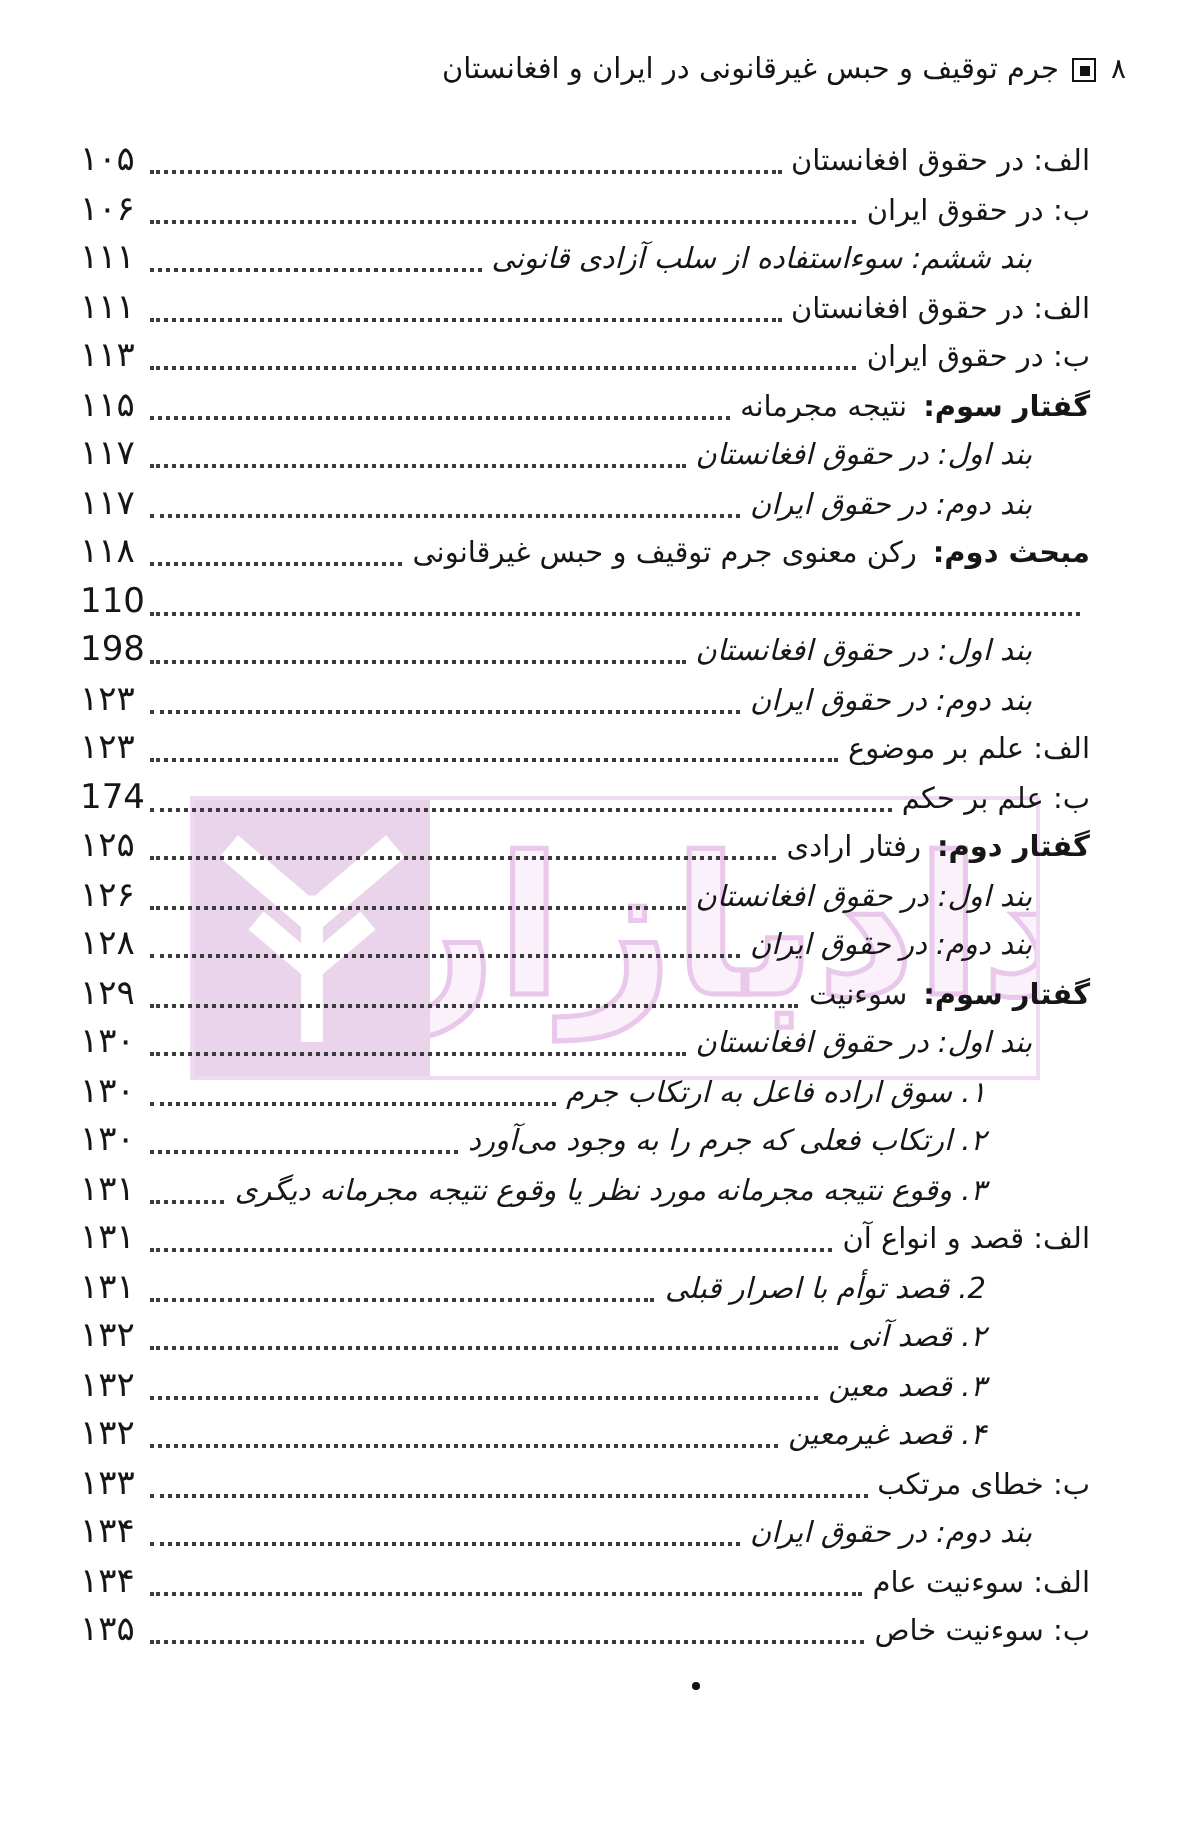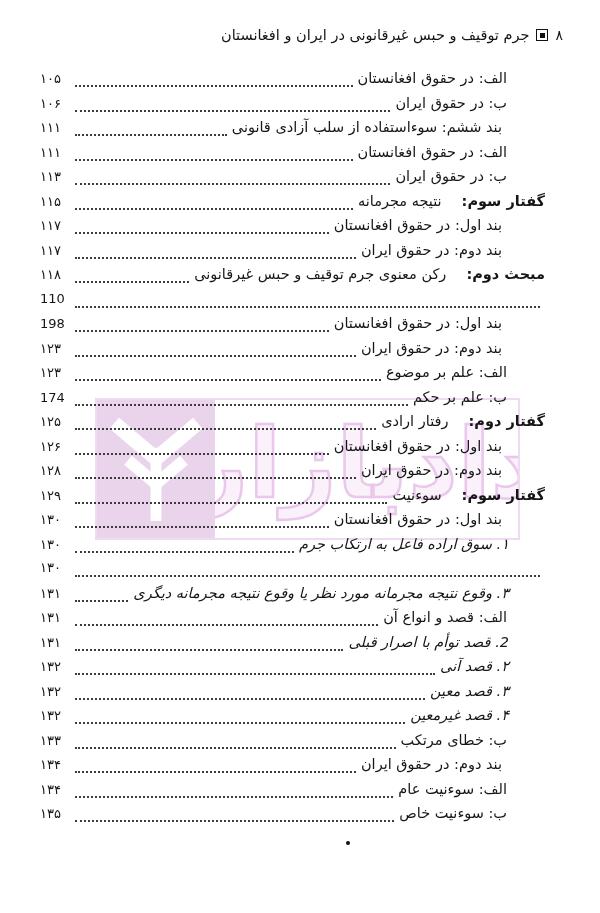--- a/index.html
+++ b/index.html
@@ -91,40 +91,40 @@
   }
   .row {
     display: flex;
     align-items: baseline;
     height: 24.5px;
     font-size: 14.5px;
     color: #161616;
     white-space: nowrap;
   }
   .row .label { flex: 0 0 auto; }
-  .row .label b:not(:empty) { margin-left: 20px; font-weight: 700; }
+  .row .label b:not(:empty) { margin-left: 8px; font-weight: 700; }
   .leader {
     flex: 1 1 auto;
     min-width: 8px;
     border-bottom: 2px dotted #3b3b3b;
     align-self: center;
     position: relative;
     top: 4px;
     margin: 0 5px;
   }
   .pagenum {
     flex: 0 0 auto;
     width: 30px;
     text-align: left;
-    font-size: 13px;
+    font-size: 17px;
     direction: ltr;
   }
-  .indent-band .label { margin-right: 43px; }
-  .indent-item .label { margin-right: 38px; }
-  .indent-num  .label { margin-right: 36px; font-style: italic; }
+  .indent-band .label { margin-right: 29px; font-style: italic; }
+  .indent-item .label { }
+  .indent-num  .label { margin-right: 52px; font-style: italic; }
   .indent-num  .pagenum { font-style: normal; }
 
   
   .footer-dot {
     position: absolute;
     left: 346px;
     top: 841px;
     width: 4px;
     height: 4px;
     border-radius: 50%;
@@ -251,20 +251,21 @@
         <span class="label"><b></b><span>بند اول: در حقوق افغانستان</span></span>
         <span class="leader"></span>
         <span class="pagenum">۱۳۰</span>
       </div>
     <div class="row indent-num">
         <span class="label"><b></b><span>۱. سوق اراده فاعل به ارتکاب جرم</span></span>
         <span class="leader"></span>
         <span class="pagenum">۱۳۰</span>
       </div>
     <div class="row indent-num">
+        <span class="label"><b></b><span>۲. ارتکاب فعلی که جرم را به وجود می‌آورد</span></span>
         <span class="leader"></span>
         <span class="pagenum">۱۳۰</span>
       </div>
     <div class="row indent-num">
         <span class="label"><b></b><span>۳. وقوع نتیجه مجرمانه مورد نظر یا وقوع نتیجه مجرمانه دیگری</span></span>
         <span class="leader"></span>
         <span class="pagenum">۱۳۱</span>
       </div>
     <div class="row indent-item">
         <span class="label"><b></b><span>الف: قصد و انواع آن</span></span>

